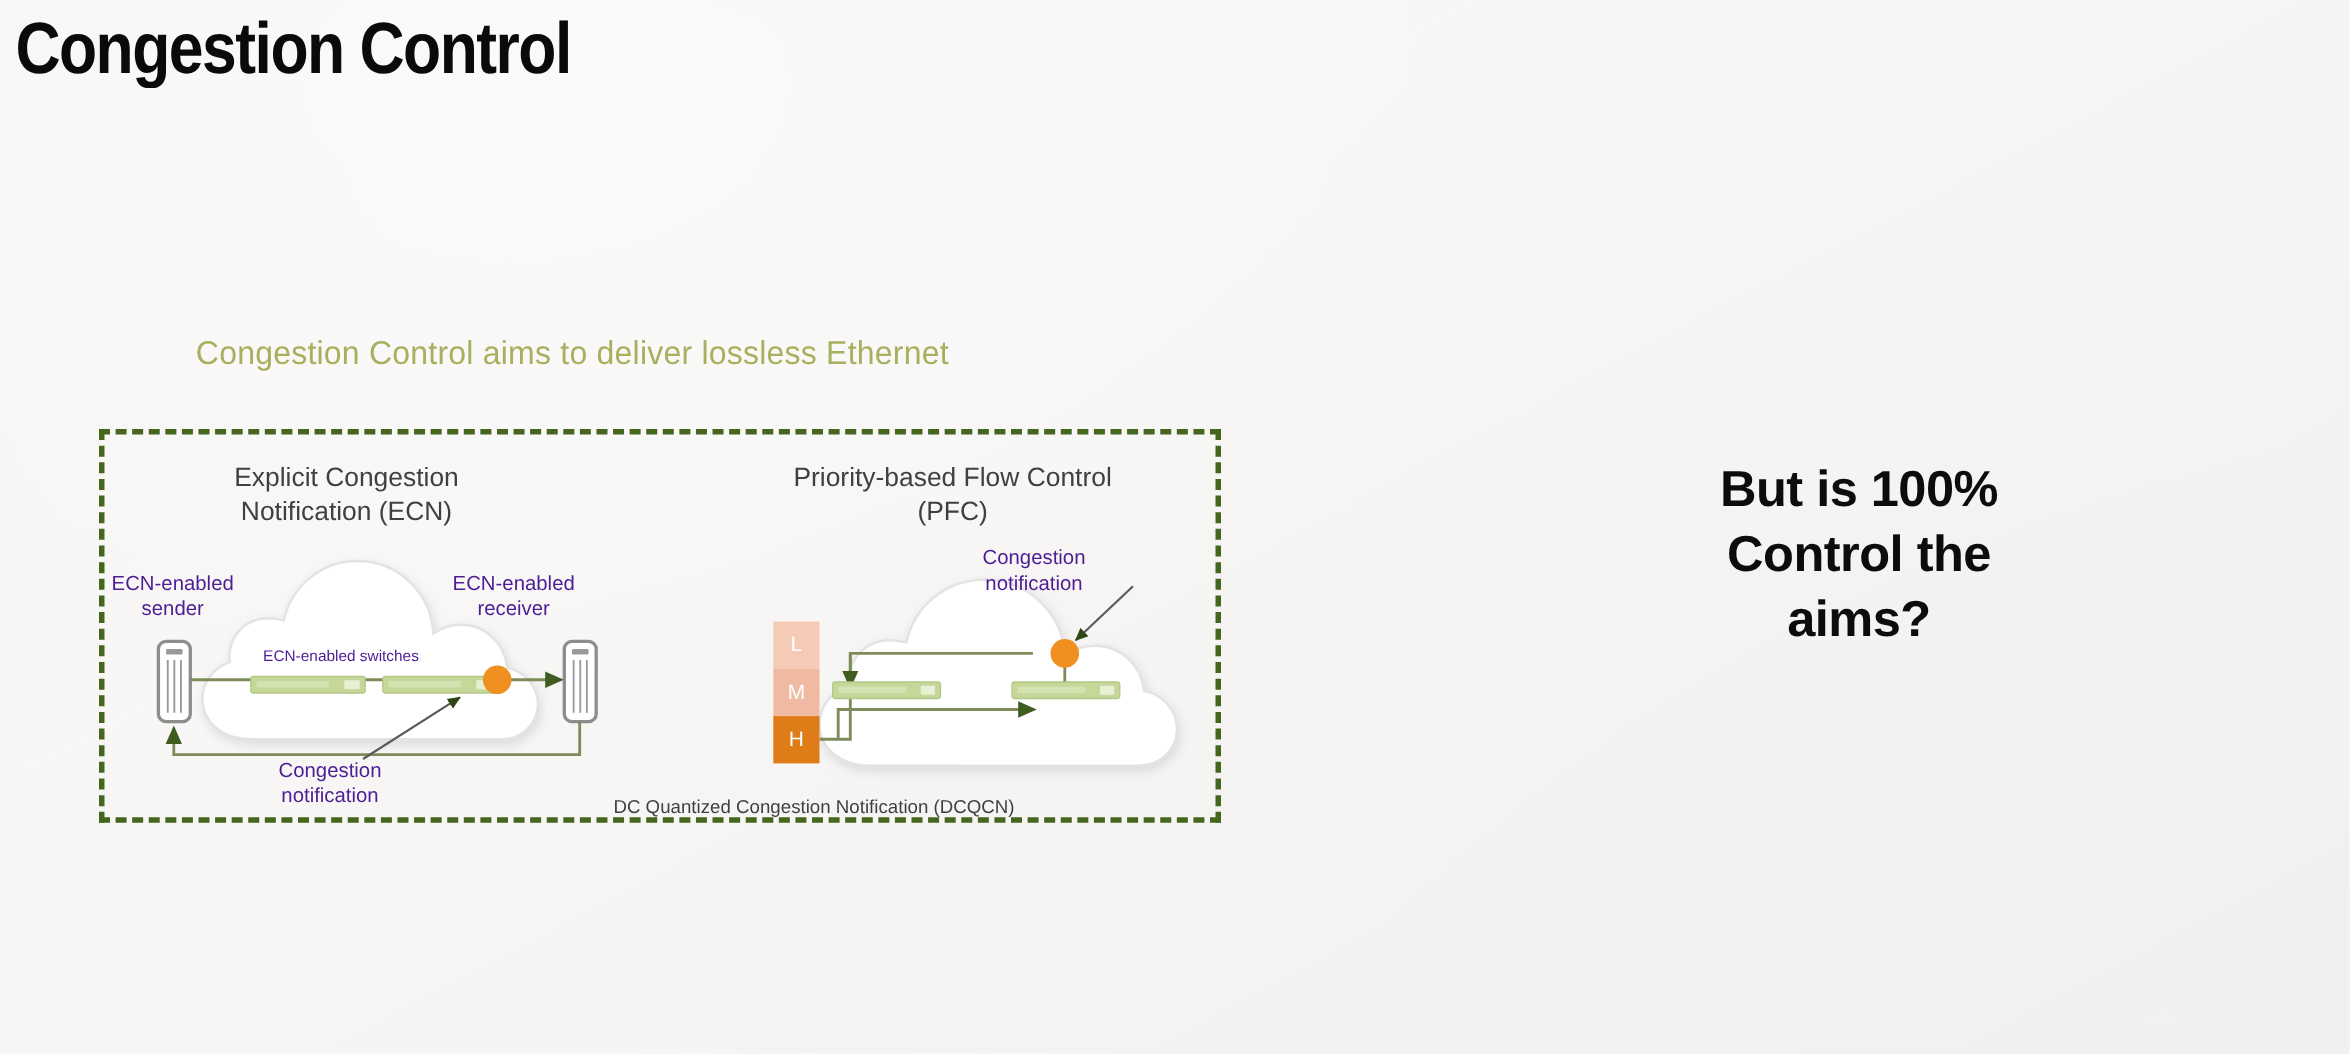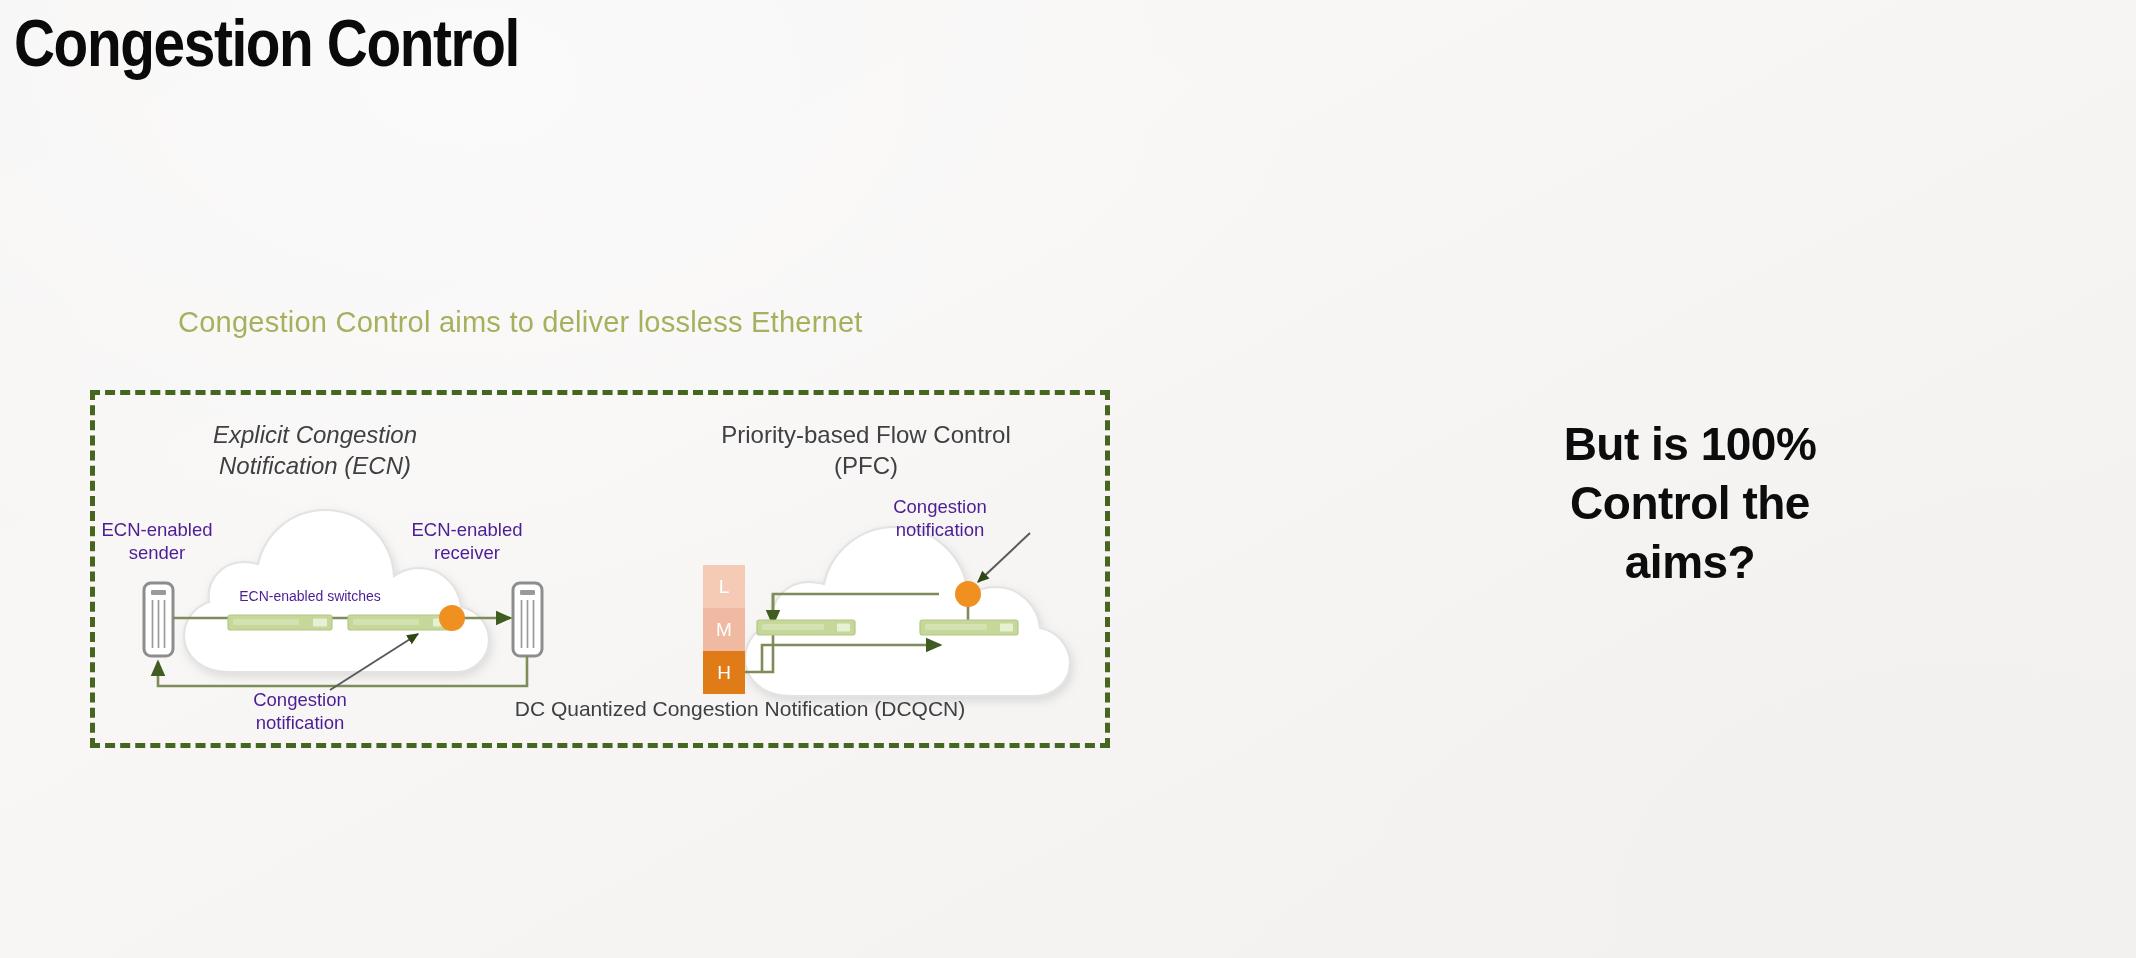--- a/index.html
+++ b/index.html
@@ -58,43 +58,43 @@
 
   
   .col-head {
     position:absolute;
     text-align:center;
     font-size:24px;
     color:#3f4043;
     line-height:1.28;
     white-space:pre-line;
   }
-  #ecn-head { left:150px; top:420px; width:330px;font-style:italic; }
+  #ecn-head { left:150px; top:420px; width:330px; }
   #pfc-head { left:666px; top:420px; width:400px; }
 
   
   .lbl {
     position:absolute;
     font-size:18.5px;
     color:#4c1d95;
     line-height:1.26;
     white-space:pre-line;
   }
 
   #lbl-sender   { left:82px;  top:518px; width:150px; text-align:center; }
   #lbl-receiver { left:392px; top:518px; width:150px; text-align:center; }
   #lbl-switches { left:195px; top:588px; width:230px; text-align:center; font-size:14px; }
   #lbl-ecn-cong { left:210px; top:688px; width:180px; text-align:center; }
   #lbl-pfc-cong { left:850px; top:495px; width:180px; text-align:center; }
 
   #dcqcn {
     position:absolute;
-    left:430px; top:697px; width:620px;
+    left:430px; top:724px; width:620px;
     text-align:center;
-    font-size:21px;
+    font-size:17px;
     color:#3f4043;
     white-space:nowrap;
   }
 
   
   .question {
     position:absolute;
     left:1460px; top:415px;
     width:460px;
     text-align:center;

